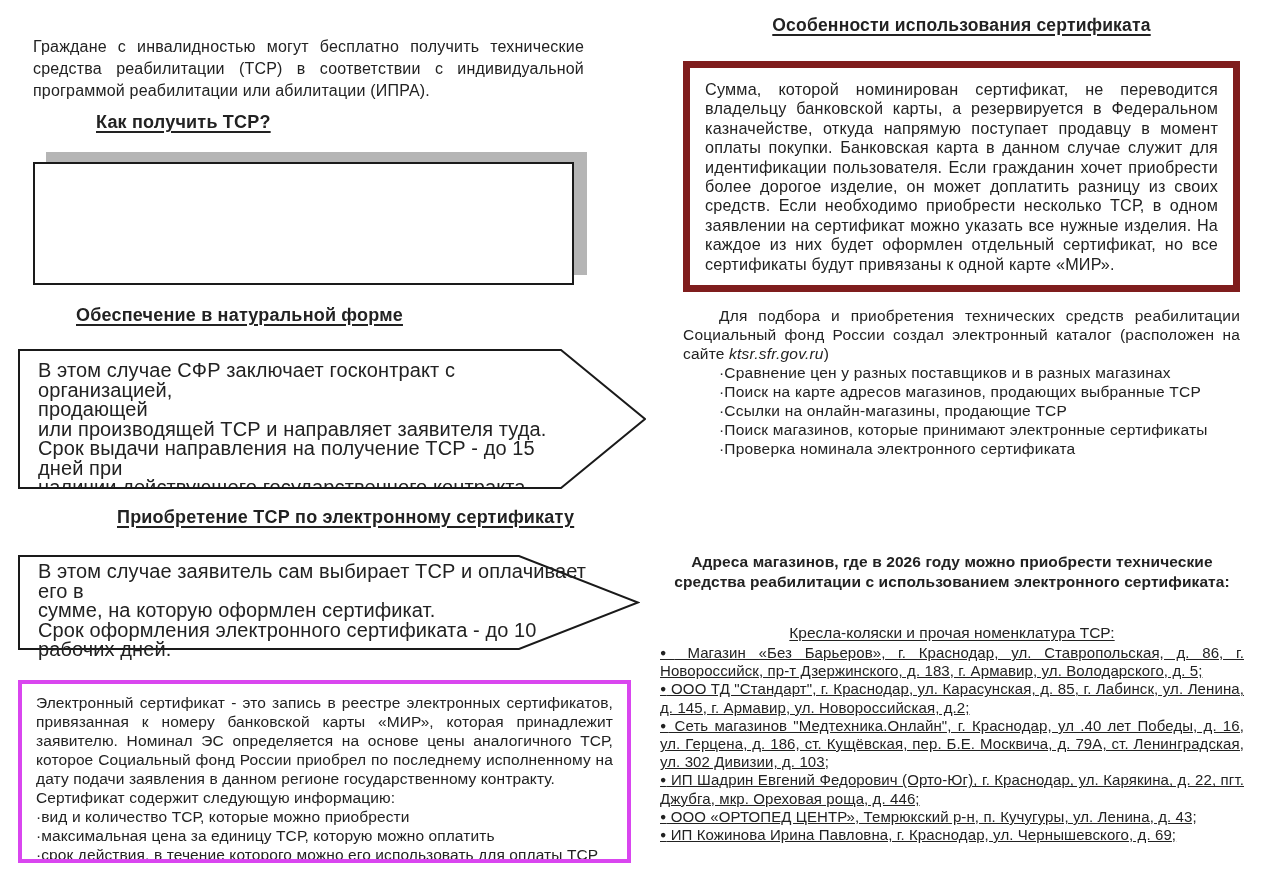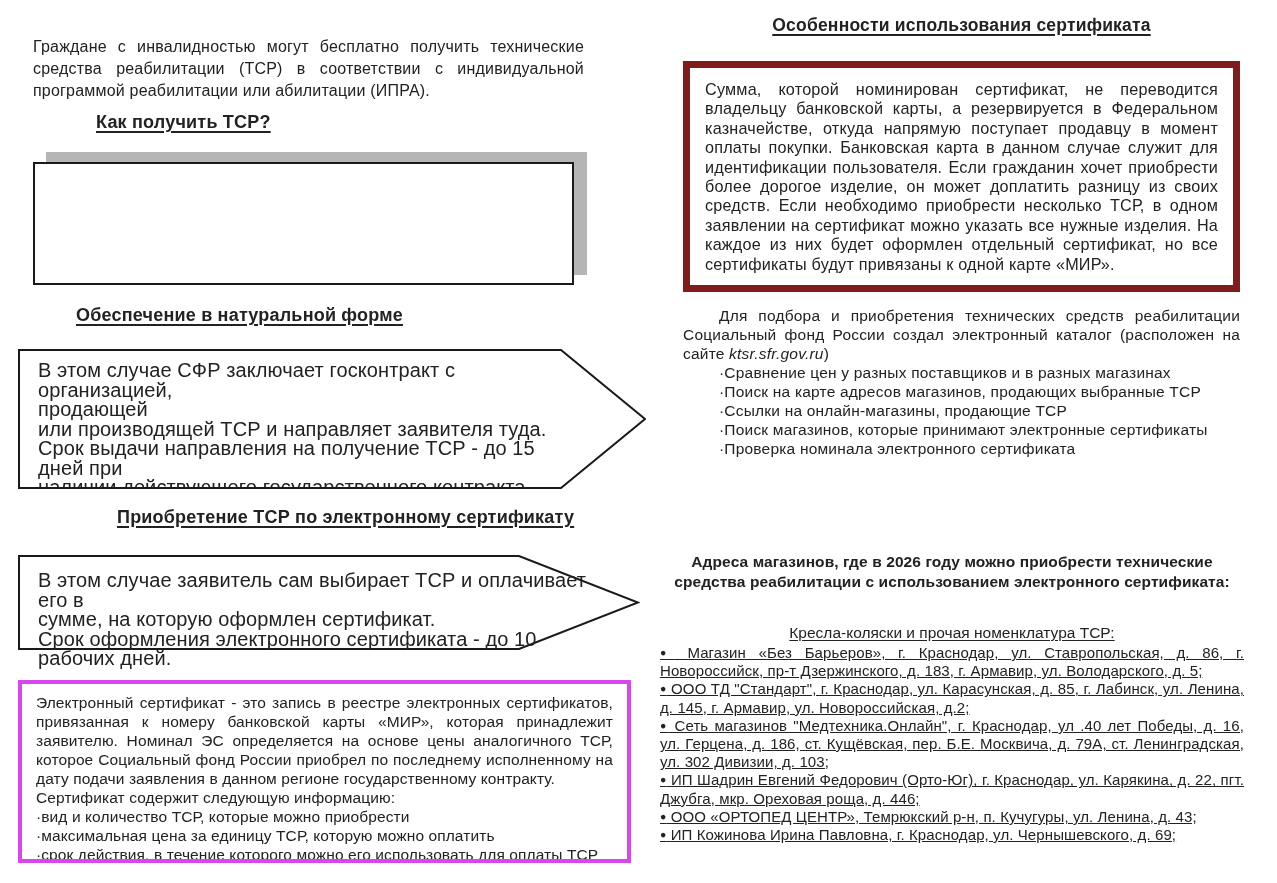--- a/index.html
+++ b/index.html
@@ -22,21 +22,21 @@
     border:2px solid #1a1a1a;background:#ffffff;
     box-shadow:13px -10px 0 0 #b5b5b5;
     padding:11px 13px;font-size:15.5px;line-height:19px;overflow:hidden;letter-spacing:0.1px;
   }
   #h-natural{left:76px;top:305px;font-size:18px;}
   #h-ecert{left:78px;top:507px;font-size:18px;margin-left:39px;}
   #arrow1{left:18px;top:349px;width:628px;height:140px;}
   #arrow2{left:18px;top:555px;width:622px;height:95px;}
   .arrow-text{position:absolute;left:20px;font-size:20px;line-height:19.5px;letter-spacing:0.1px;}
   #arrow1 .arrow-text{top:12px;width:528px;height:126px;overflow:hidden;}
-  #arrow2 .arrow-text{top:16px;width:555px;}
+  #arrow2 .arrow-text{top:7px;width:555px;}
   #infobox{
     left:18px;top:680px;width:613px;height:183px;box-sizing:border-box;
     border:4px solid #d946ef;padding:9px 14px;font-size:15.5px;line-height:19px;overflow:hidden;letter-spacing:0.1px;
   }
   #rh-features{left:683px;top:15px;width:557px;text-align:center;font-size:17.5px;}
   #featbox{
     left:683px;top:61px;width:557px;height:231px;box-sizing:border-box;
     border:7px solid #7f1d1d;padding:12px 15px;font-size:16.2px;line-height:19.4px;overflow:hidden;letter-spacing:0.2px;
   }
   #catalog{left:683px;top:306px;width:557px;font-size:15.5px;line-height:19px;letter-spacing:0.2px;}

